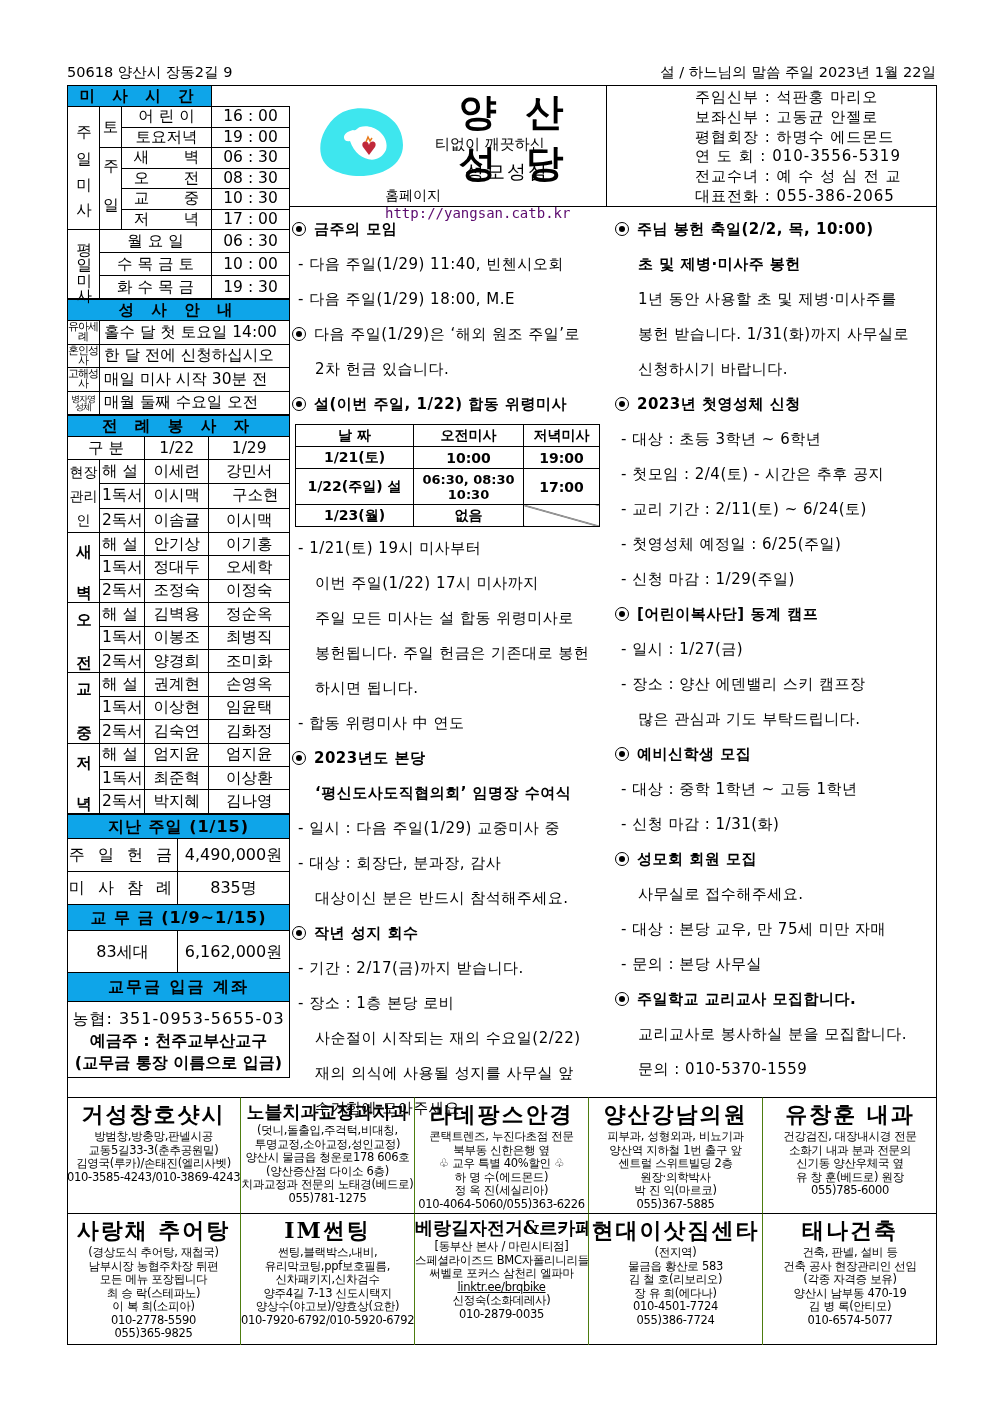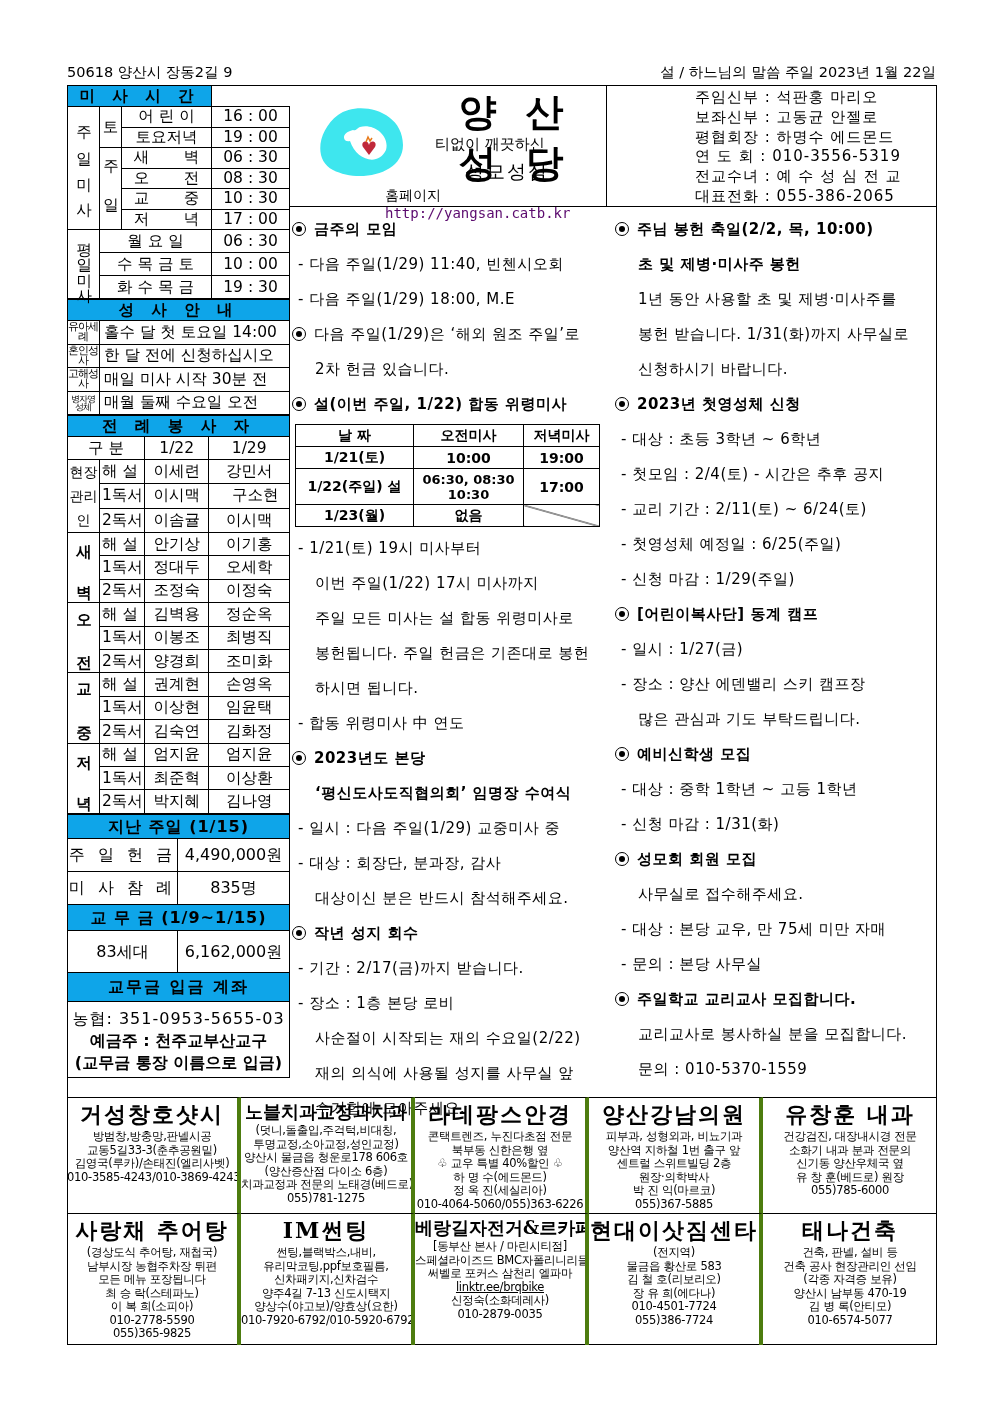--- a/index.html
+++ b/index.html
@@ -26,21 +26,21 @@
   .header-right .row { height: 19.8px; white-space: nowrap; letter-spacing: 1px; }
   .col { position: absolute; font-size: 15px; }
   .col .item { height: 35px; line-height: 35px; white-space: nowrap; letter-spacing: 0.5px; }
   .col .item.b { font-weight: bold; }
   .col .bul { display: inline-block; width: 14px; height: 14px; border: 1.5px solid #000; border-radius: 50%; position: relative; vertical-align: -2px; margin-right: 8px; }
   .col .bul::after { content: ""; position: absolute; left: 2.5px; top: 2.5px; width: 6px; height: 6px; background: #000; border-radius: 50%; }
   .ind { padding-left: 23px; }
   .mt { border-collapse: collapse; font-size: 14px; margin: 2px 0 4px 3px; }
   .mt td { border: 1px solid #000; text-align: center; height: 22px; font-weight: bold; }
   .ads { position: absolute; left: 67px; top: 1097px; width: 870px; height: 248px; }
-  .ad { position: absolute; border-right: 4px solid #4d7c0f; border-top: 1px solid #000; text-align: center; overflow: hidden; }
+  .ad { position: absolute; border-right: 1px solid #4d7c0f; border-top: 1px solid #000; text-align: center; overflow: hidden; }
   .ad .nm { font-size: 22px; font-weight: bold; letter-spacing: 2px; margin-top: 2px; font-family: "DejaVu Serif", serif; white-space: nowrap; }
   .ad .ln { font-size: 11.5px; line-height: 13.5px; white-space: nowrap; letter-spacing: -0.3px; }
 </style>
 </head>
 <body>
 
 <div class="topline">
   <span class="l">50618 양산시 장동2길 9</span>
   <span class="r">설 / 하느님의 말씀 주일  2023년 1월 22일</span>
 </div>

